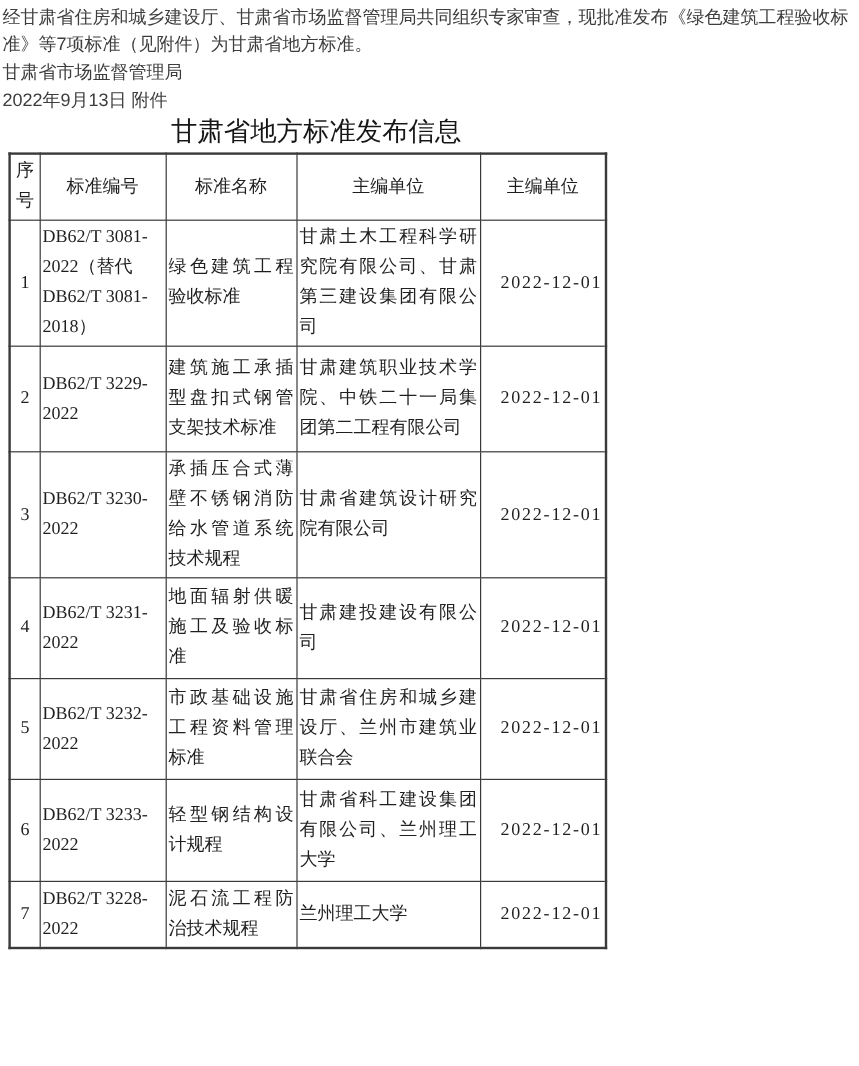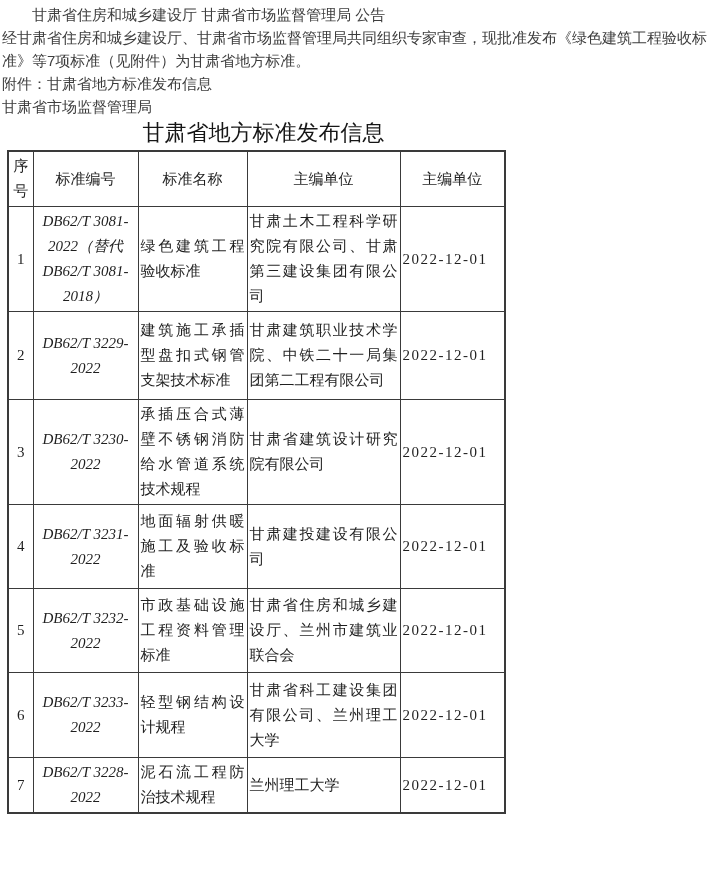--- a/index.html
+++ b/index.html
@@ -62,33 +62,32 @@
   thead tr { height: 49px; padding-left: 44px; }
   thead th { text-align: center; }
   tbody tr:nth-child(1) { height: 103px; }
   tbody tr:nth-child(2) { height: 88px;  }
   tbody tr:nth-child(3) { height: 100px; }
   tbody tr:nth-child(4) { height: 84px;  }
   tbody tr:nth-child(5) { height: 84px;  }
   tbody tr:nth-child(6) { height: 85px;  }
   tbody tr:nth-child(7) { height: 53px;  }
   td.col-index { text-align: center; }
-  td.col-code  { text-align: center; padding: 2px 3px; font-style: italic; }
+  td.col-code  { padding: 2px 3px; }
   td.col-name  { text-align: justify; text-justify: inter-character; padding: 2px 7px; }
   td.col-editor{ text-align: justify; text-justify: inter-character; padding: 2px 6px; }
-  td.col-date  { text-align: left; letter-spacing: 1.5px; }
+  td.col-date  { text-align: right; letter-spacing: 1.5px; }
 </style>
 </head>
 <body>
 
 <div class="doc-head">
-  <p class="indent">甘肃省住房和城乡建设厅 甘肃省市场监督管理局 公告</p>
   <p>经甘肃省住房和城乡建设厅、甘肃省市场监督管理局共同组织专家审查，现批准发布《绿色建筑工程验收标准》等7项标准（见附件）为甘肃省地方标准。</p>
-  <p>附件：甘肃省地方标准发布信息</p>
   <p>甘肃省市场监督管理局</p>
+  <p>2022年9月13日 附件</p>
 </div>
 
 <div class="attachment">
   <div class="attachment-title">甘肃省地方标准发布信息</div>
   <table class="standards">
     <colgroup>
       <col class="c-index">
         <col class="c-code">
         <col class="c-name">
         <col class="c-editor">

